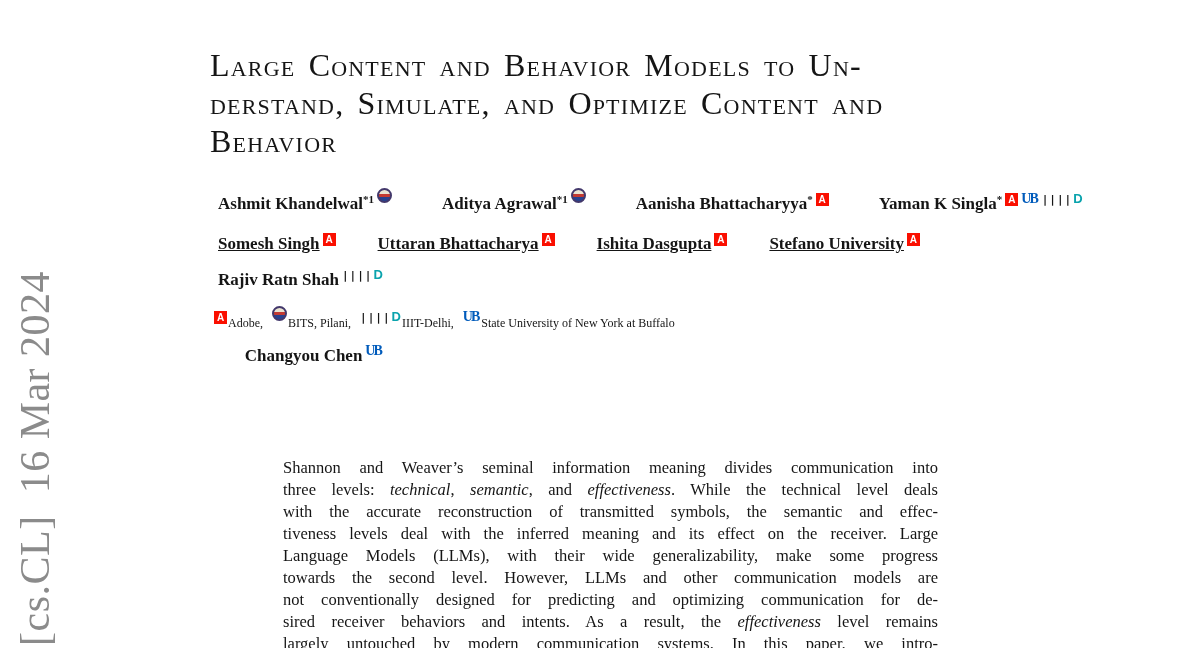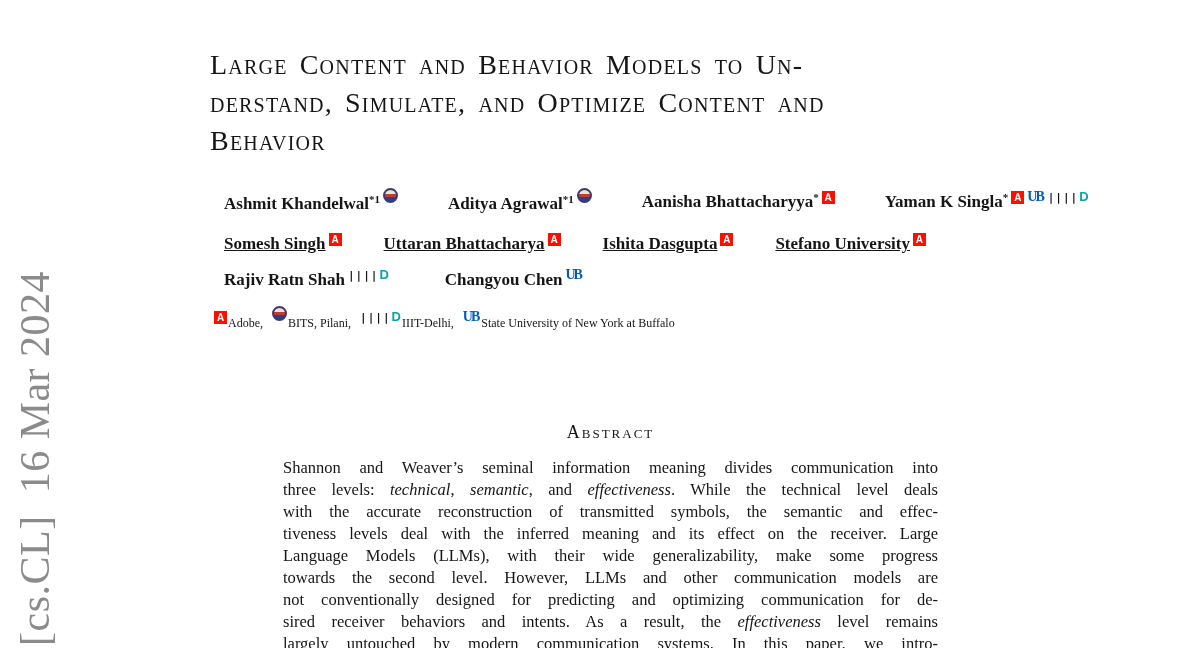--- a/index.html
+++ b/index.html
@@ -13,32 +13,32 @@
   .stamp{
     position:absolute;left:12px;top:646px;
     transform:rotate(-90deg);transform-origin:0 0;
     font-size:42px;line-height:46px;color:#8b8b8b;
     white-space:pre;letter-spacing:0.5px;
   }
 
   
   .title{
     position:absolute;left:210px;top:46px;width:820px;
-    font-variant:small-caps;font-size:28px;line-height:38px;
+    font-variant:small-caps;font-size:32px;line-height:38px;
     letter-spacing:1.2px;word-spacing:4px;white-space:nowrap;
   }
 
   
   .author-row{
-    position:absolute;left:224px;display:flex;align-items:center;
+    position:absolute;left:218px;display:flex;align-items:flex-end;
     white-space:nowrap;
   }
   .row1{top:188px;gap:50px;}
   .row2{top:233px;gap:42px;text-decoration:underline;}
-  .row3{top:270px;gap:56px;}
+  .row3{top:270px;gap:56px;flex-direction:column;}
   .author{font-weight:bold;font-size:17px;}
   .author-sup{font-size:11px;font-weight:bold;vertical-align:6px;letter-spacing:0;}
 
   
   .logo{display:inline-block;vertical-align:6px;margin-left:3px;line-height:0;}
   .logo-adobe{width:13px;height:13px;background:#FA0F00;text-align:center;}
   .logo-adobe::before{content:"A";display:block;color:#fff;font:bold 10px/13px "Liberation Sans",sans-serif;}
   .logo-bits{
     width:15px;height:15px;border-radius:50%;box-sizing:border-box;
     border:2px solid #43386B;
@@ -93,21 +93,20 @@
       <span class="author"><span class="author-name">Ishita Dasgupta</span><span class="logo logo-adobe"></span></span>
       <span class="author"><span class="author-name">Stefano University</span><span class="logo logo-adobe"></span></span>
     </div>
   <div class="author-row row3">
       <span class="author"><span class="author-name">Rajiv Ratn Shah</span><span class="logo logo-iiitd"></span></span>
       <span class="author"><span class="author-name">Changyou Chen</span><span class="logo logo-ub"></span></span>
     </div>
 
   <div class="affils"><span class="affil-item"><span class="logo logo-adobe"></span><span class="affil-label">Adobe,</span></span><span class="affil-item"><span class="logo logo-bits"></span><span class="affil-label">BITS, Pilani,</span></span><span class="affil-item"><span class="logo logo-iiitd"></span><span class="affil-label">IIIT-Delhi,</span></span><span class="affil-item"><span class="logo logo-ub"></span><span class="affil-label">State University of New York at Buffalo</span></span></div>
 
-  <div class="abs-head">Abstract</div>
   <div class="abs-body">
       <div class="abs-line">Shannon and Weaver’s seminal information meaning divides communication into</div>
       <div class="abs-line">three levels: <i>technical</i>, <i>semantic</i>, and <i>effectiveness</i>. While the technical level deals</div>
       <div class="abs-line">with the accurate reconstruction of transmitted symbols, the semantic and effec-</div>
       <div class="abs-line">tiveness levels deal with the inferred meaning and its effect on the receiver. Large</div>
       <div class="abs-line">Language Models (LLMs), with their wide generalizability, make some progress</div>
       <div class="abs-line">towards the second level. However, LLMs and other communication models are</div>
       <div class="abs-line">not conventionally designed for predicting and optimizing communication for de-</div>
       <div class="abs-line">sired receiver behaviors and intents. As a result, the <i>effectiveness</i> level remains</div>
       <div class="abs-line">largely untouched by modern communication systems. In this paper, we intro-</div>

